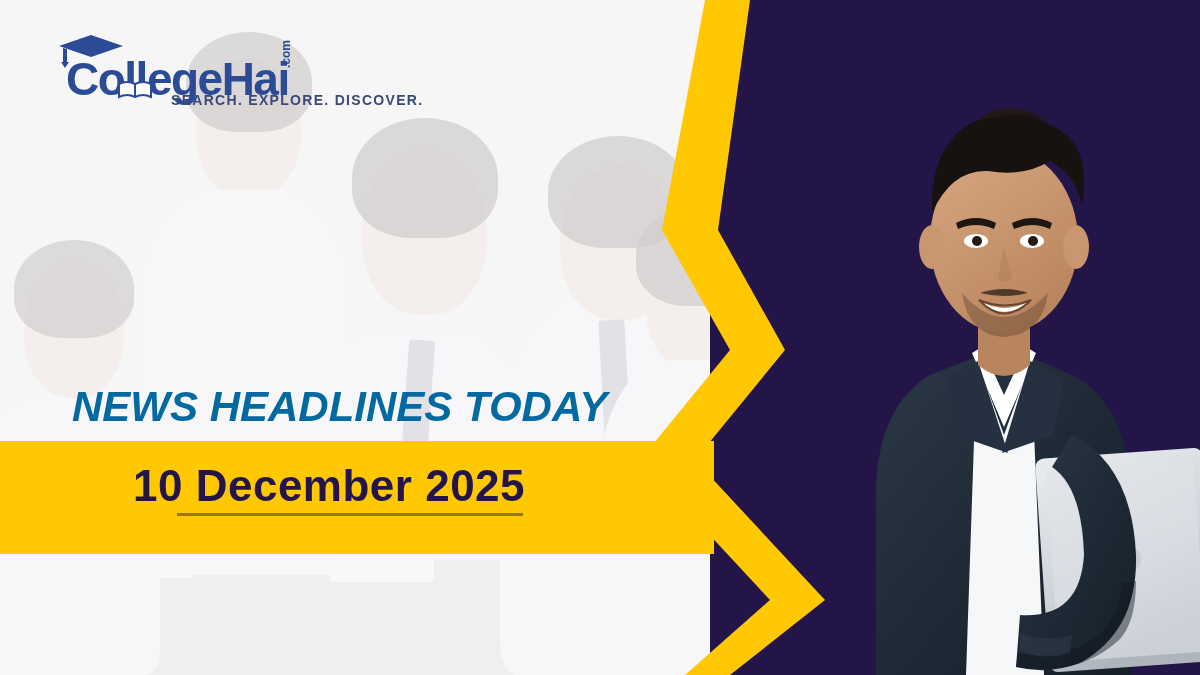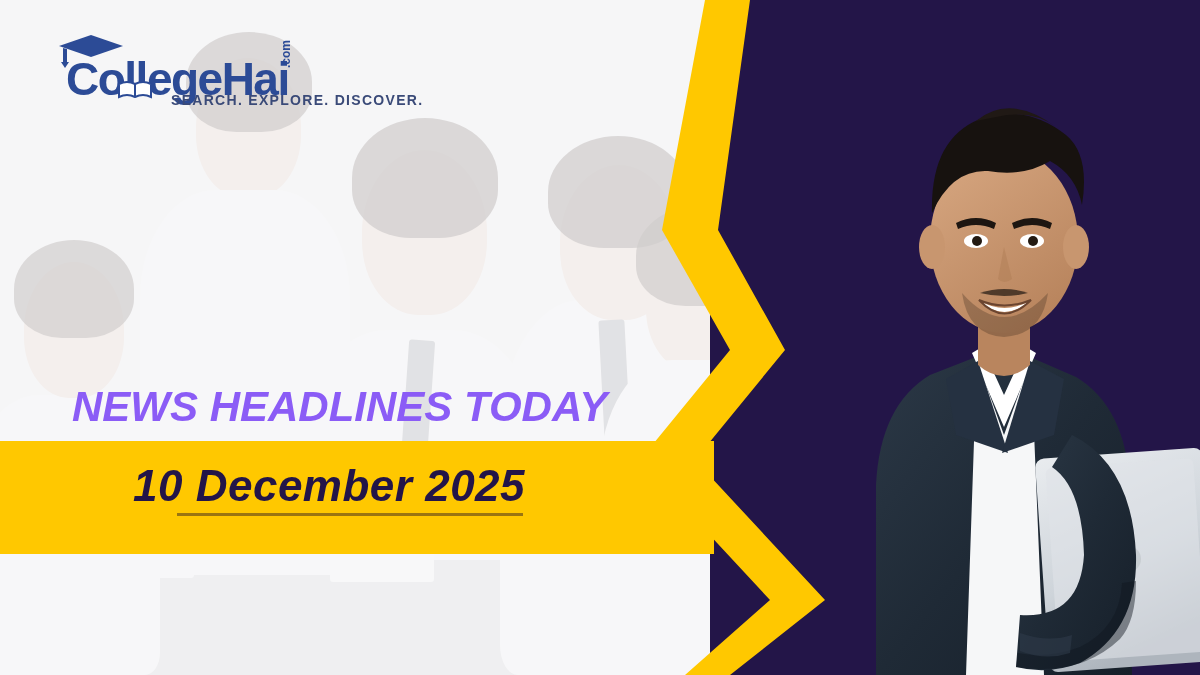--- a/index.html
+++ b/index.html
@@ -42,40 +42,40 @@
   }
   .portrait { position:absolute; right:0; bottom:0; width:420px; height:640px; z-index:14; }
 
   
   .date-band {
     position:absolute; left:0; top:441px; width:714px; height:113px;
     background:#FFC800; z-index:13;
   }
   .date-text {
     position:absolute; left:133px; top:461px; z-index:16;
-    font-size:44px; font-weight:bold; font-style:italic;
+    font-size:44px; font-weight:bold; 
     letter-spacing:0.5px; color:#231548; white-space:nowrap;
   }
   .date-rule {
     position:absolute; left:177px; top:513px; width:346px; height:3px;
     background:#9a7511; z-index:16;
   }
 
   
   .headline {
     position:absolute; left:57px; top:178px; z-index:16;
     font-size:80px; line-height:0.96; font-weight:bold;
     letter-spacing:-1px; color:#1B2A55; white-space:nowrap;
   }
   .headline .l2 { display:block; margin-left:67px; }
 
   .subhead {
     position:absolute; left:72px; top:383px; z-index:16;
     font-size:42px; font-weight:bold; font-style:italic;
-    letter-spacing:0px; color:#8b5cf6; white-space:nowrap;
+    letter-spacing:0px; color:#0369a1; white-space:nowrap;
   }
 
   
   .logo { position:absolute; left:36px; top:30px; z-index:18; width:270px; height:78px; }
   .logo-wordmark {
     position:absolute; left:30px; top:26px;
     font-size:46px; font-weight:bold; letter-spacing:-1.5px;
     color:#2C4B96; white-space:nowrap; line-height:1;
   }
   .logo-cap { position:absolute; left:22px; top:4px; width:66px; height:34px; }

